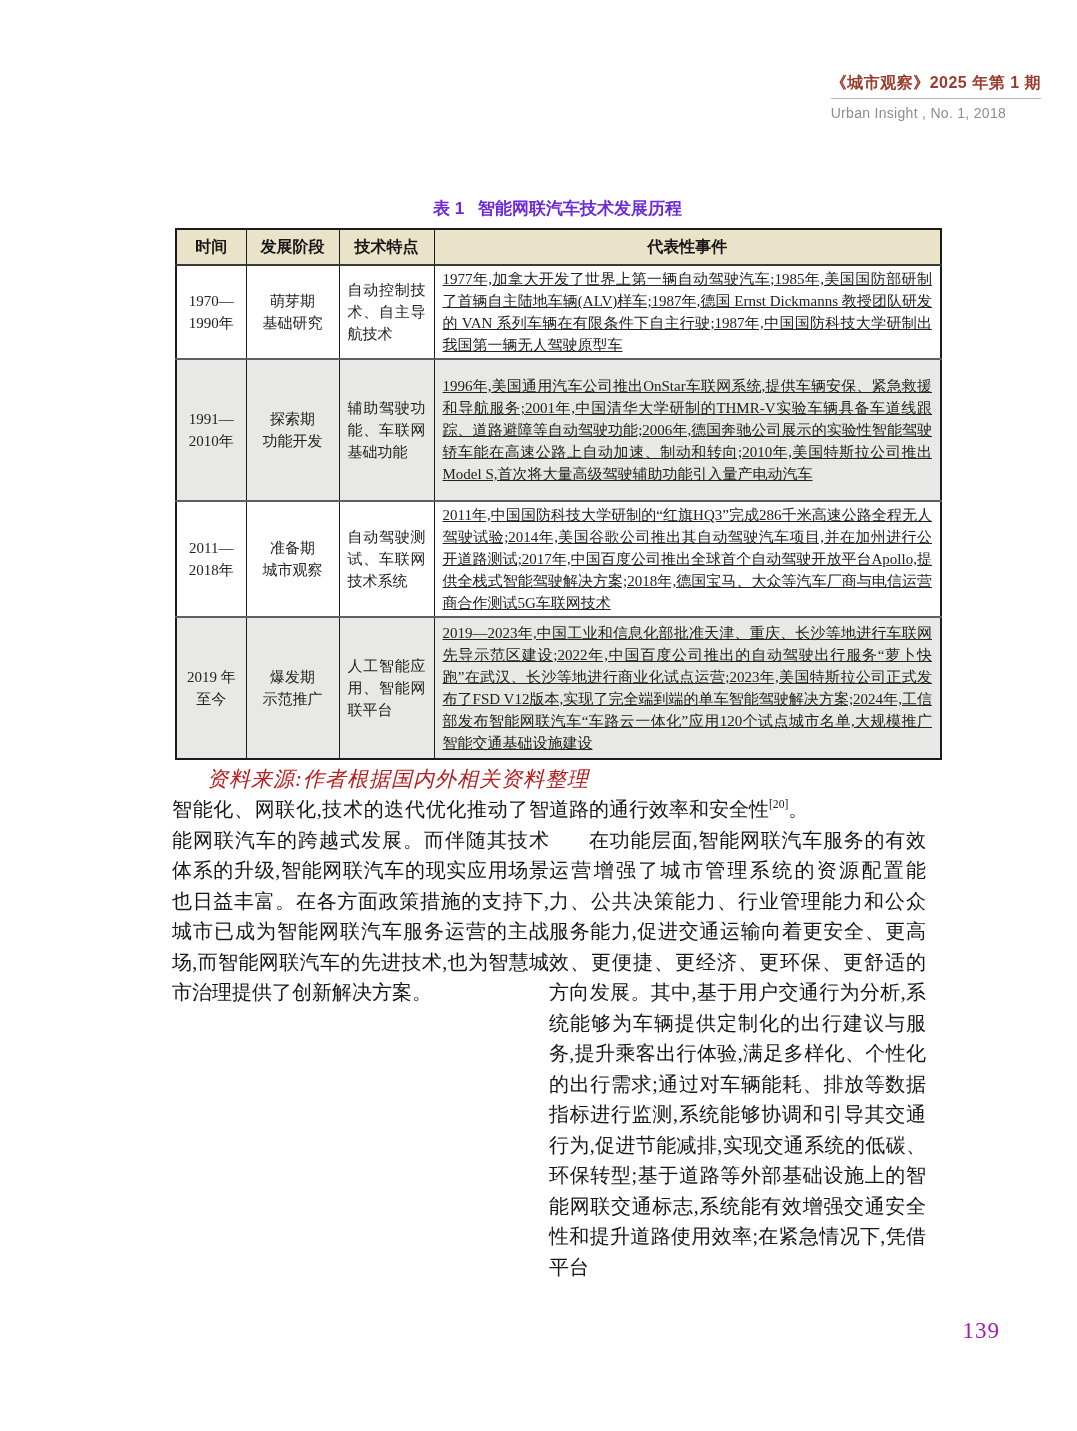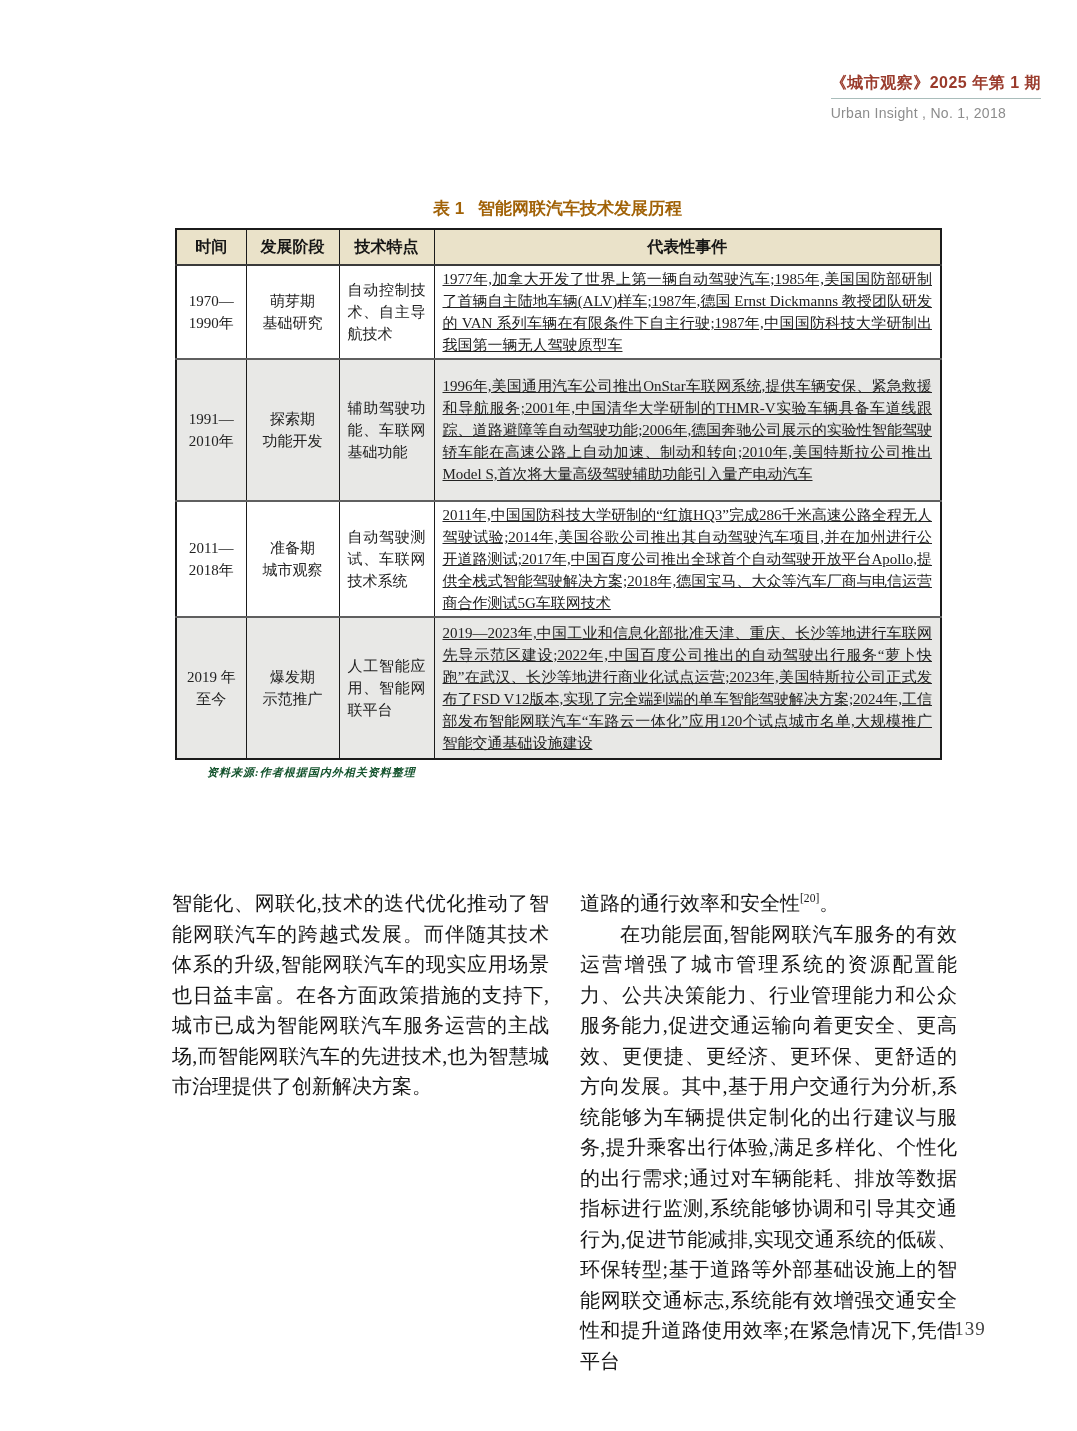--- a/index.html
+++ b/index.html
@@ -28,21 +28,21 @@
   .jh-en{
     font-family:"Liberation Sans","DejaVu Sans",sans-serif;
     font-size:14px;line-height:18px;color:#8c8c8c;letter-spacing:.3px;
   }
 
   
   .table-caption{
     position:absolute;top:197px;left:175px;width:765px;
     text-align:center;
     font-family:"Liberation Sans","DejaVu Sans",sans-serif;
-    font-weight:bold;font-size:17px;color:#a16207;
+    font-weight:bold;font-size:17px;color:#6d28d9;
   }
   .table-caption .cap-title{margin-left:14px;}
 
   
   table.dev-table{
     position:absolute;top:228px;left:175px;width:765px;
     border-collapse:collapse;table-layout:fixed;
     border:2px solid #1b1b1b;
     font-size:15px;color:#222;
   }
@@ -76,45 +76,45 @@
   tr.row-h4{height:142px;}
   tr.row-alt{background:#e8e8e6;}
   td.c-time{text-align:center;white-space:pre-line;line-height:26px;}
   td.c-stage{text-align:center;white-space:pre-line;line-height:26px;}
   td.c-feat{text-align:justify;line-height:26px;padding:2px 9px;}
   td.c-events{text-align:justify;padding:3px 11px;line-height:21.8px;text-decoration:underline;}
 
   
   .source-note{
     position:absolute;top:765px;left:207px;
-    font-style:italic;font-size:11px;color:#14532d;letter-spacing:1px;font-weight:bold;
+    font-style:italic;font-size:21px;color:#b91c1c;letter-spacing:1px;
   }
 
   
   .columns{
-    position:absolute;top:888px;left:172px;width:786px;
-    display:flex;gap:31px;
+    position:absolute;top:794px;left:172px;width:786px;
+    display:flex;
   }
   .col{width:377px;
     font-size:20px;line-height:30.5px;color:#161616;
     text-align:justify;
   }
   .col p{margin:0;text-indent:2em;}
   .col p.no-indent{text-indent:0;}
   .col h3{
     margin:0;font-family:"Liberation Sans","DejaVu Sans",sans-serif;
     font-size:20px;line-height:30.5px;font-weight:bold;color:#111;
     text-indent:2em;
   }
   .col sup{font-size:0.58em;line-height:0;}
 
   
   .page-number{
     position:absolute;top:1318px;left:940px;width:60px;
-    text-align:center;font-size:19px;color:#404040;letter-spacing:1px;
+    text-align:right;font-size:23px;color:#a21caf;letter-spacing:1px;
   }
 </style>
 </head>
 <body>
 
 <div class="page">
 
   <div class="journal-header">
     <div class="jh-cn">《城市观察》2025 年第 1 期</div>
     <div class="jh-rule"></div>

